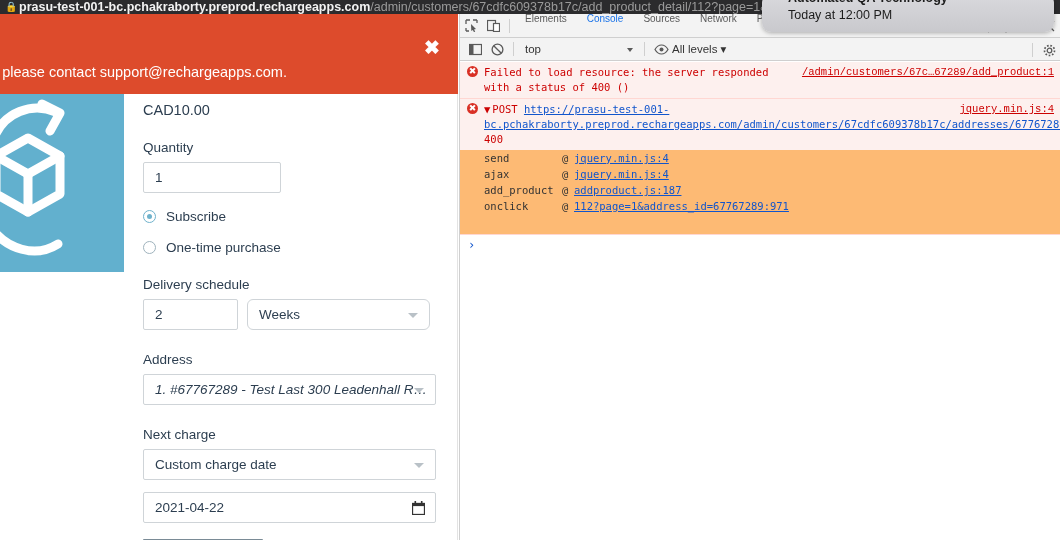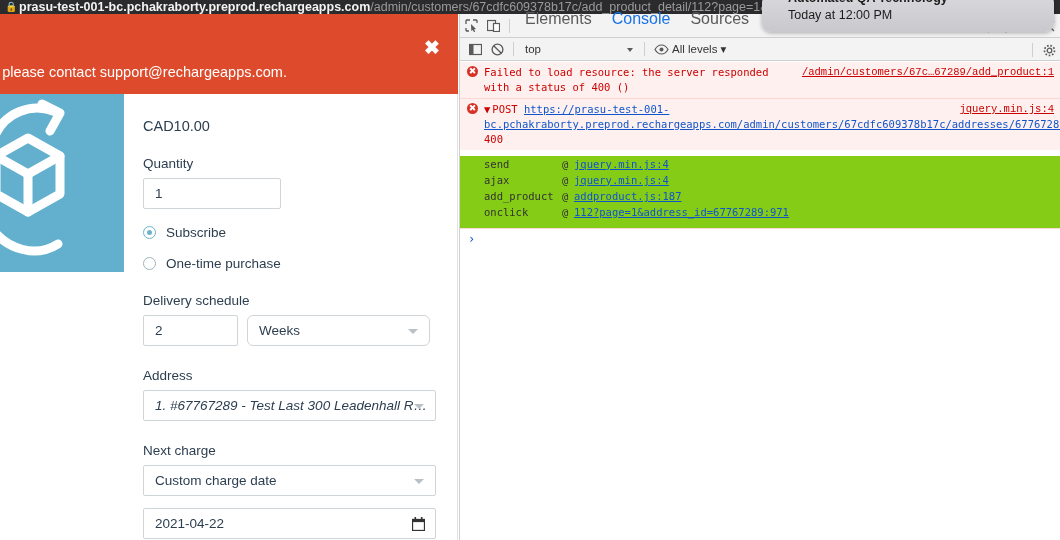--- a/index.html
+++ b/index.html
@@ -42,21 +42,21 @@
     position: absolute; left: 0; top: 94px; width: 458px; height: 446px;
     background: #ffffff; overflow: hidden;
   }
   #prodimg {
     position: absolute; left: -28px; top: 0; width: 152px; height: 178px;
     background: #62b0ce;
   }
   #prodimg svg { position: absolute; left: 8px; top: 4px; }
 
   #form { position: absolute; left: 143px; top: 0; width: 300px; }
-  .price { font-size: 14.5px; color: #2c3e50; margin-top: 24px; }
+  .price { font-size: 14.5px; color: #2c3e50; margin-top: 8px; }
   .flabel { font-size: 13.5px; color: #2c3e50; margin-top: 22px; margin-bottom: 7px; }
   .field {
     border: 1px solid #cfd4d8; background: #fff; border-radius: 2px;
     height: 31px; font-size: 13.5px; color: #2c3e50;
     padding: 0 11px; line-height: 29px; white-space: nowrap; overflow: hidden;
     position: relative;
   }
   .field.qty { width: 138px; }
   .radio-row { display: flex; align-items: center; margin-top: 16px; }
   .radio {
@@ -100,21 +100,21 @@
   #dt-tabbar {
     height: 24px; background: #f3f3f3; border-bottom: 1px solid #cfcfcf;
     display: flex; align-items: center; position: relative;
   }
   .dt-iconbtn {
     width: 22px; height: 22px; display: flex; align-items: center;
     justify-content: center; color: #5a5a5a; cursor: pointer; flex: none;
   }
   .dt-sep { width: 1px; height: 14px; background: #cfcfcf; margin: 0 5px; flex: none; }
   .dt-tab {
-    font-size: 16px; color: #5a5a5a; padding: 0 10px; height: 40px;
+    font-size: 10px; color: #5a5a5a; padding: 0 10px; height: 40px;
     line-height: 25px; cursor: pointer; flex: none;
   }
   .dt-tab.active { color: #1a73e8; box-shadow: inset 0 -2px 0 #1a73e8; }
   .dt-more { font-size: 13px; color: #5a5a5a; padding: 0 8px; cursor: pointer; }
   .dt-right { position: absolute; right: 0; top: 0; height: 24px;
     display: flex; align-items: center; }
   .errbadge {
     display: flex; align-items: center; gap: 3px;
     font-size: 11px; color: #c5221f; padding: 0 7px; cursor: pointer;
   }
@@ -153,24 +153,23 @@
     color: #fff; font-size: 9px; line-height: 11px; text-align: center;
     font-family: "Liberation Sans", sans-serif;
   }
   .crow .srclink {
     float: right; color: #cc0000; text-decoration: underline;
     margin-left: 8px; cursor: pointer; font-family: Liberation Mono, monospace;
   }
   .crow .linkblue { color: #1155cc; text-decoration: underline; cursor: pointer; }
   .arrow { display: inline-block; margin-right: 2px; }
   .trace {
-    background: #84cc16; font-family: "DejaVu Sans Mono", monospace;
-    font-size: 10.5px; color: #333; padding: 0 6px 8px 24px;
+    background: #fdba74; font-family: "DejaVu Sans Mono", monospace;
+    font-size: 10.5px; color: #333; padding: 0 6px 20px 24px;
     border-bottom: 1px solid #ffd7d2;
-    margin-top: 6px;
   }
   .trow { display: flex; line-height: 16px; }
   .tfn { width: 78px; color: #333; flex: none; }
   .tat { width: 12px; color: #333; flex: none; }
   .tlink { color: #1155cc; text-decoration: underline; cursor: pointer; }
   #prompt { padding: 3px 8px; font-size: 12px; color: #1155cc;
     font-family: "DejaVu Sans Mono", monospace; cursor: text; }
 
   
   #toast {

